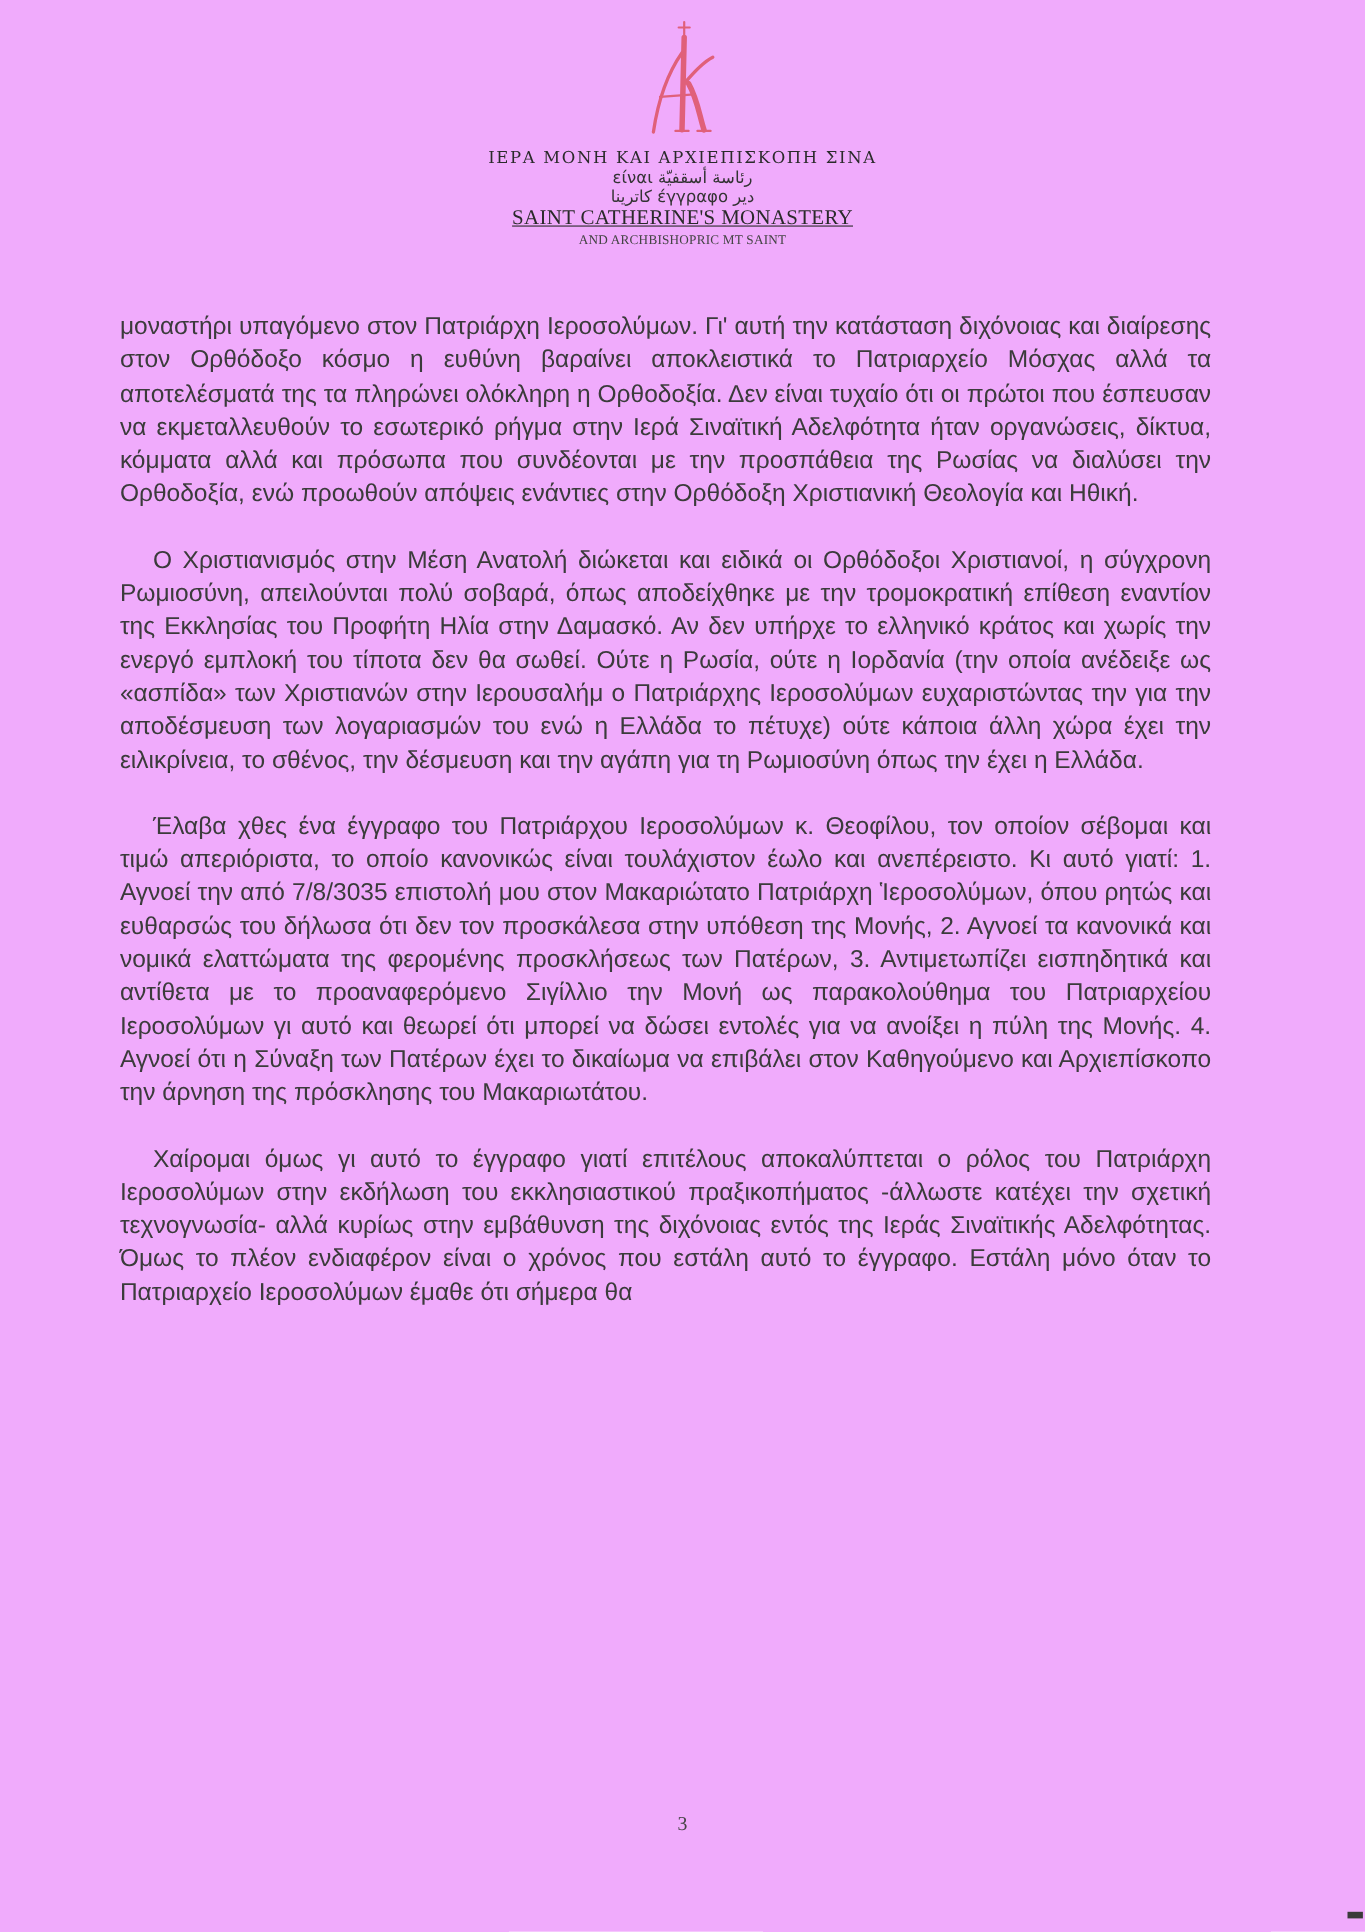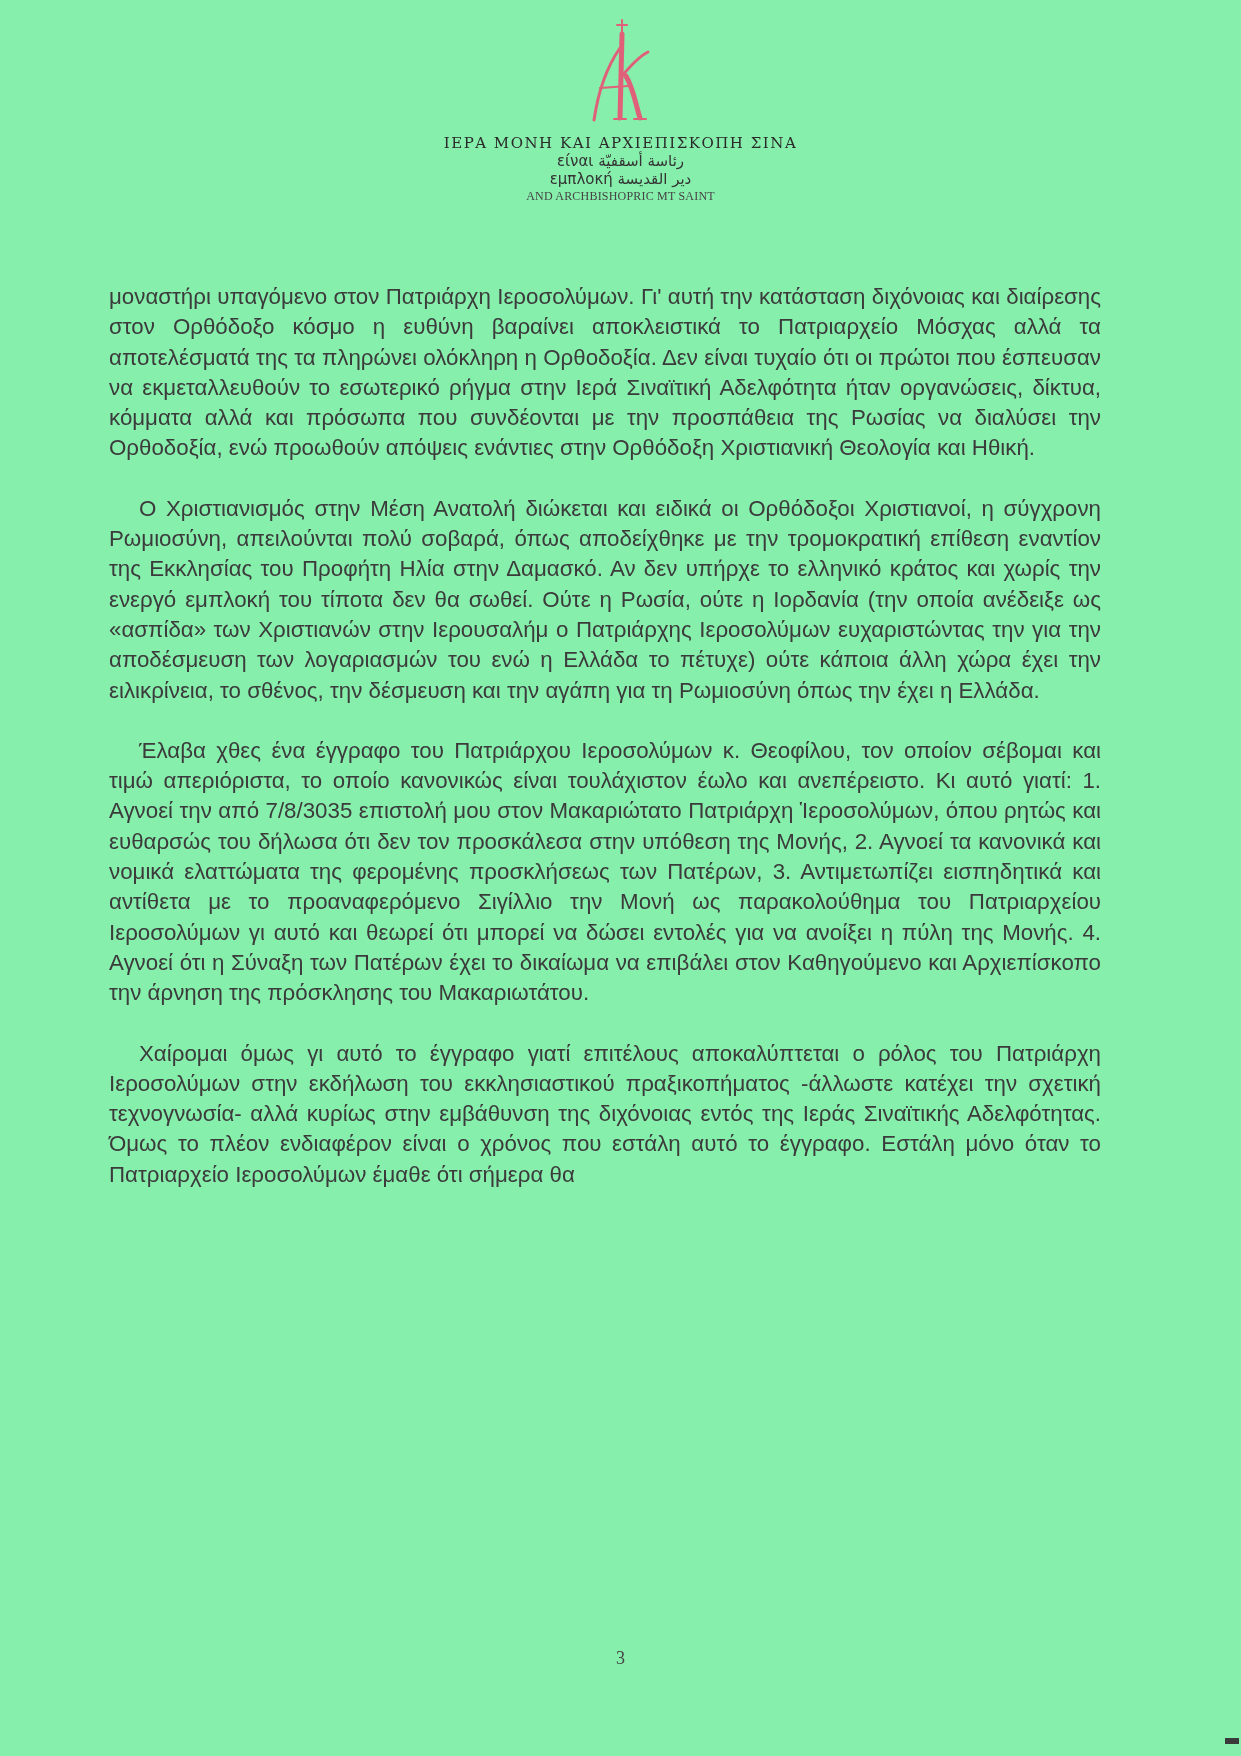--- a/index.html
+++ b/index.html
@@ -1,17 +1,17 @@
 <!DOCTYPE html>
 <html><head>
   <meta charset="utf-8">
   <style>
     html, body { margin: 0; padding: 0; background: #ffffff; }
     body { width: 1241px; height: 1756px; position: relative; overflow: hidden; }
-    .page { position: absolute; left: 0; top: 0; width: 1241px; height: 1756px; background: #86efac; }
+    .page { position: absolute; left: 0; top: 0; width: 1241px; height: 1756px; background: #f0abfc; }
     .letterhead { position: absolute; left: 0; top: 18px; width: 1241px; text-align: center; }
     .logo { display: block; margin: 0 auto; width: 70px; height: 110px; }
     .lh-greek { font-family: "DejaVu Serif", serif; font-size: 15px; letter-spacing: 1.5px; color: #2a2a2a; margin-top: 6px; }
     .lh-arabic { font-family: "DejaVu Sans", sans-serif; font-size: 15px; color: #333; line-height: 18px; direction: rtl; }
     .lh-english { font-family: "Liberation Serif", serif; font-size: 19px; color: #2a2a2a; text-decoration: underline; letter-spacing: 0.3px; margin-top: 0px; line-height: 22px; }
     .lh-sub { font-family: "Liberation Serif", serif; font-size: 12px; color: #444; letter-spacing: 0.2px; line-height: 16px; }
     .body { position: absolute; left: 109px; top: 282px; width: 992px; font-family: "Liberation Sans", sans-serif; font-size: 22.3px; line-height: 30.3px; color: #3b3b3b; text-align: justify; }
     .body p { margin: 0 0 30px 0; }
     .body p.indent { text-indent: 30px; }
     .page-number { position: absolute; left: 0; width: 1241px; top: 1648px; text-align: center; font-family: "Liberation Serif", serif; font-size: 18px; color: #444; }
@@ -31,21 +31,22 @@
         <path d="M34 30 C20 50 12 75 8 102" stroke-width="3"></path>
         <path d="M36 58 C46 46 54 38 62 34" stroke-width="3"></path>
         <path d="M40 58 C48 72 50 88 54 100" stroke-width="5"></path>
         <line x1="14" y1="70" x2="42" y2="68" stroke-width="2"></line>
         <line x1="28" y1="101" x2="40" y2="101" stroke-width="2"></line>
         <line x1="48" y1="101" x2="60" y2="101" stroke-width="2"></line>
       </g>
     </svg>
     <div class="lh-greek">ΙΕΡΑ ΜΟΝΗ ΚΑΙ ΑΡΧΙΕΠΙΣΚΟΠΗ ΣΙΝΑ</div>
     <div class="lh-arabic">رئاسة أسقفيّة είναι</div>
-    <div class="lh-arabic">دير القديسة εμπλοκή</div>
+    <div class="lh-arabic">دير έγγραφο كاترينا</div>
+    <div class="lh-english">SAINT CATHERINE'S MONASTERY</div>
     <div class="lh-sub">AND ARCHBISHOPRIC MT SAINT</div>
   </div>
 
   <div class="body">
     <p>μοναστήρι υπαγόμενο στον Πατριάρχη Ιεροσολύμων. Γι' αυτή την κατάσταση διχόνοιας και διαίρεσης στον Ορθόδοξο κόσμο η ευθύνη βαραίνει αποκλειστικά το Πατριαρχείο Μόσχας αλλά τα αποτελέσματά της τα πληρώνει ολόκληρη η Ορθοδοξία. Δεν είναι τυχαίο ότι οι πρώτοι που έσπευσαν να εκμεταλλευθούν το εσωτερικό ρήγμα στην Ιερά Σιναϊτική Αδελφότητα ήταν οργανώσεις, δίκτυα, κόμματα αλλά και πρόσωπα που συνδέονται με την προσπάθεια της Ρωσίας να διαλύσει την Ορθοδοξία, ενώ προωθούν απόψεις ενάντιες στην Ορθόδοξη Χριστιανική Θεολογία και Ηθική.</p>
     <p class="indent">Ο Χριστιανισμός στην Μέση Ανατολή διώκεται και ειδικά οι Ορθόδοξοι Χριστιανοί, η σύγχρονη Ρωμιοσύνη, απειλούνται πολύ σοβαρά, όπως αποδείχθηκε με την τρομοκρατική επίθεση εναντίον της Εκκλησίας του Προφήτη Ηλία στην Δαμασκό. Αν δεν υπήρχε το ελληνικό κράτος και χωρίς την ενεργό εμπλοκή του τίποτα δεν θα σωθεί. Ούτε η Ρωσία, ούτε η Ιορδανία (την οποία ανέδειξε ως «ασπίδα» των Χριστιανών στην Ιερουσαλήμ ο Πατριάρχης Ιεροσολύμων ευχαριστώντας την για την αποδέσμευση των λογαριασμών του ενώ η Ελλάδα το πέτυχε) ούτε κάποια άλλη χώρα έχει την ειλικρίνεια, το σθένος, την δέσμευση και την αγάπη για τη Ρωμιοσύνη όπως την έχει η Ελλάδα.</p>
     <p class="indent">Έλαβα χθες ένα έγγραφο του Πατριάρχου Ιεροσολύμων κ. Θεοφίλου, τον οποίον σέβομαι και τιμώ απεριόριστα, το οποίο κανονικώς είναι τουλάχιστον έωλο και ανεπέρειστο. Κι αυτό γιατί: 1. Αγνοεί την από 7/8/3035 επιστολή μου στον Μακαριώτατο Πατριάρχη Ἱεροσολύμων, όπου ρητώς και ευθαρσώς του δήλωσα ότι δεν τον προσκάλεσα στην υπόθεση της Μονής, 2. Αγνοεί τα κανονικά και νομικά ελαττώματα της φερομένης προσκλήσεως των Πατέρων, 3. Αντιμετωπίζει εισπηδητικά και αντίθετα με το προαναφερόμενο Σιγίλλιο την Μονή ως παρακολούθημα του Πατριαρχείου Ιεροσολύμων γι αυτό και θεωρεί ότι μπορεί να δώσει εντολές για να ανοίξει η πύλη της Μονής. 4. Αγνοεί ότι η Σύναξη των Πατέρων έχει το δικαίωμα να επιβάλει στον Καθηγούμενο και Αρχιεπίσκοπο την άρνηση της πρόσκλησης του Μακαριωτάτου.</p>
     <p class="indent">Χαίρομαι όμως γι αυτό το έγγραφο γιατί επιτέλους αποκαλύπτεται ο ρόλος του Πατριάρχη Ιεροσολύμων στην εκδήλωση του εκκλησιαστικού πραξικοπήματος -άλλωστε κατέχει την σχετική τεχνογνωσία- αλλά κυρίως στην εμβάθυνση της διχόνοιας εντός της Ιεράς Σιναϊτικής Αδελφότητας. Όμως το πλέον ενδιαφέρον είναι ο χρόνος που εστάλη αυτό το έγγραφο. Εστάλη μόνο όταν το Πατριαρχείο Ιεροσολύμων έμαθε ότι σήμερα θα</p>
   </div>
 

